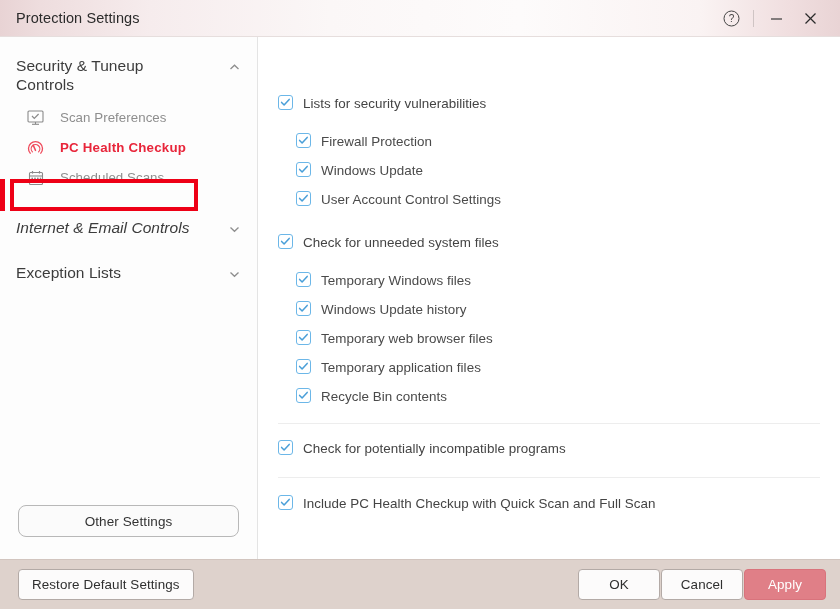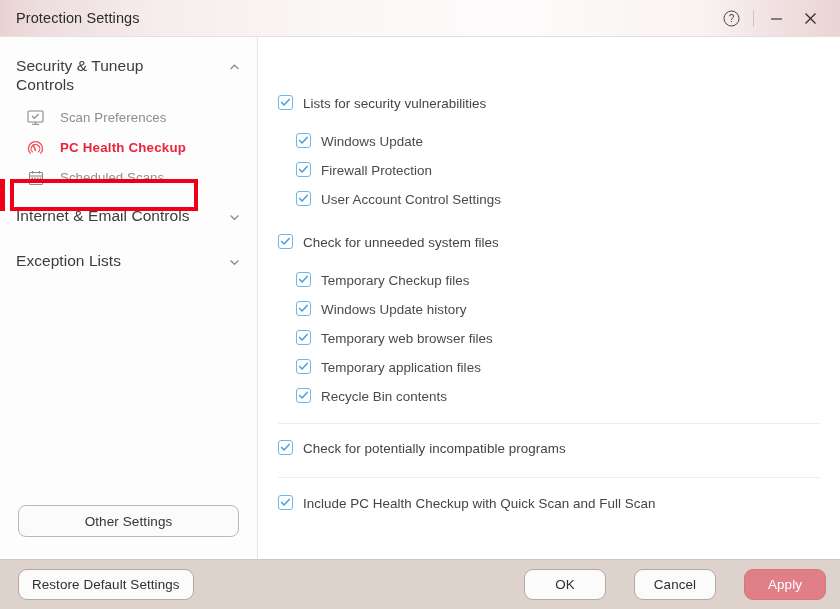--- a/index.html
+++ b/index.html
@@ -258,37 +258,37 @@
     background: #ded2cc;
     border-top: 1px solid #d2c5bf;
     display: flex;
     align-items: center;
     padding: 0 14px 0 18px;
     box-sizing: border-box;
   }
   .btn {
     font-family: "Liberation Sans", sans-serif;
     font-size: 13.4px;
-    border-radius: 9px;
+    border-radius: 4px;
     cursor: default;
     letter-spacing: 0.1px;
     box-sizing: border-box;
   }
   .btn-restore {
     height: 31px;
     padding: 0 13px;
     background: #fcfbfb;
     border: 1px solid #b3aaa6;
     color: #2f2f2f;
   }
   .foot-right {
     margin-left: auto;
     display: flex;
     align-items: center;
-    gap: 28px;
+    gap: 1px;
   }
   .btn-ok, .btn-cancel {
     width: 82px;
     height: 31px;
     background: #fcfbfb;
     border: 1px solid #b3aaa6;
     color: #2f2f2f;
   }
   .btn-apply {
     width: 82px;
@@ -382,21 +382,21 @@
                   <rect x="6.2" y="10.3" width="1.6" height="1.4"></rect>
                   <rect x="9" y="10.3" width="1.6" height="1.4"></rect>
                   <rect x="11.8" y="10.3" width="1.4" height="1.4"></rect>
                 </g>
               </svg>
             </span>
             <span class="side-label">Scheduled Scans</span>
           </div>
         </div>
 
-        <div class="group-head" style="">
+        <div class="group-head" style="margin-top:12px;font-style:italic;">
           <div class="group-title">Internet &amp; Email Controls</div>
           <div class="group-chev">
             <svg width="13" height="13" viewBox="0 0 13 13">
               <polyline points="2.5,4.5 6.5,8.3 10.5,4.5" fill="none" stroke="#8e8e8e" stroke-width="1.3"></polyline>
             </svg>
           </div>
         </div>
 
         <div class="group-head" style="margin-top:12px;">
           <div class="group-title">Exception Lists</div>
@@ -426,59 +426,59 @@
         </span>
         <span class="chk-label">Lists for security vulnerabilities</span>
       </div>
 
       <div class="chk-row sub">
         <span class="cbox">
           <svg width="11" height="11" viewBox="0 0 11 11">
               <polyline points="1.6,5.4 4.1,8 9.2,2.4" fill="none" stroke="#4a9fd8" stroke-width="1.5" stroke-linecap="round" stroke-linejoin="round"></polyline>
             </svg>
         </span>
+        <span class="chk-label">Firewall Protection</span>
+      </div>
+
+      <div class="chk-row sub">
+        <span class="cbox">
+          <svg width="11" height="11" viewBox="0 0 11 11">
+              <polyline points="1.6,5.4 4.1,8 9.2,2.4" fill="none" stroke="#4a9fd8" stroke-width="1.5" stroke-linecap="round" stroke-linejoin="round"></polyline>
+            </svg>
+        </span>
         <span class="chk-label">Windows Update</span>
       </div>
 
       <div class="chk-row sub">
         <span class="cbox">
           <svg width="11" height="11" viewBox="0 0 11 11">
               <polyline points="1.6,5.4 4.1,8 9.2,2.4" fill="none" stroke="#4a9fd8" stroke-width="1.5" stroke-linecap="round" stroke-linejoin="round"></polyline>
             </svg>
         </span>
-        <span class="chk-label">Firewall Protection</span>
-      </div>
-
-      <div class="chk-row sub">
-        <span class="cbox">
-          <svg width="11" height="11" viewBox="0 0 11 11">
-              <polyline points="1.6,5.4 4.1,8 9.2,2.4" fill="none" stroke="#4a9fd8" stroke-width="1.5" stroke-linecap="round" stroke-linejoin="round"></polyline>
-            </svg>
-        </span>
         <span class="chk-label">User Account Control Settings</span>
       </div>
 
       <div class="grp-gap"></div>
 
       <div class="chk-row top">
         <span class="cbox">
           <svg width="11" height="11" viewBox="0 0 11 11">
               <polyline points="1.6,5.4 4.1,8 9.2,2.4" fill="none" stroke="#4a9fd8" stroke-width="1.5" stroke-linecap="round" stroke-linejoin="round"></polyline>
             </svg>
         </span>
         <span class="chk-label">Check for unneeded system files</span>
       </div>
 
       <div class="chk-row sub">
         <span class="cbox">
           <svg width="11" height="11" viewBox="0 0 11 11">
               <polyline points="1.6,5.4 4.1,8 9.2,2.4" fill="none" stroke="#4a9fd8" stroke-width="1.5" stroke-linecap="round" stroke-linejoin="round"></polyline>
             </svg>
         </span>
-        <span class="chk-label">Temporary Checkup files</span>
+        <span class="chk-label">Temporary Windows files</span>
       </div>
 
       <div class="chk-row sub">
         <span class="cbox">
           <svg width="11" height="11" viewBox="0 0 11 11">
               <polyline points="1.6,5.4 4.1,8 9.2,2.4" fill="none" stroke="#4a9fd8" stroke-width="1.5" stroke-linecap="round" stroke-linejoin="round"></polyline>
             </svg>
         </span>
         <span class="chk-label">Windows Update history</span>
       </div>

